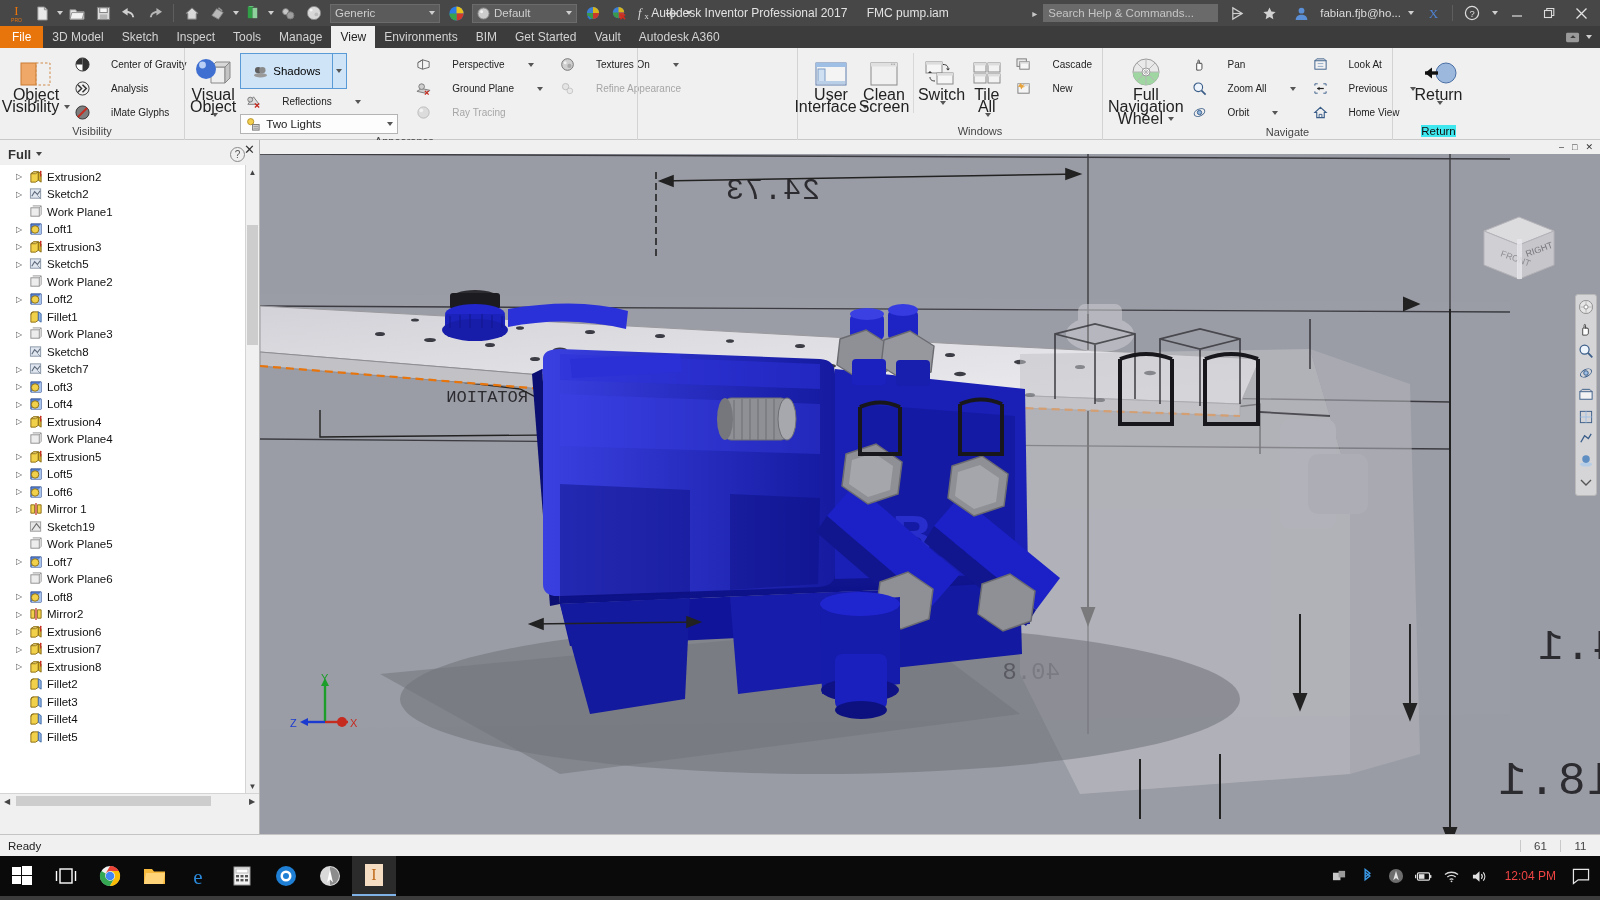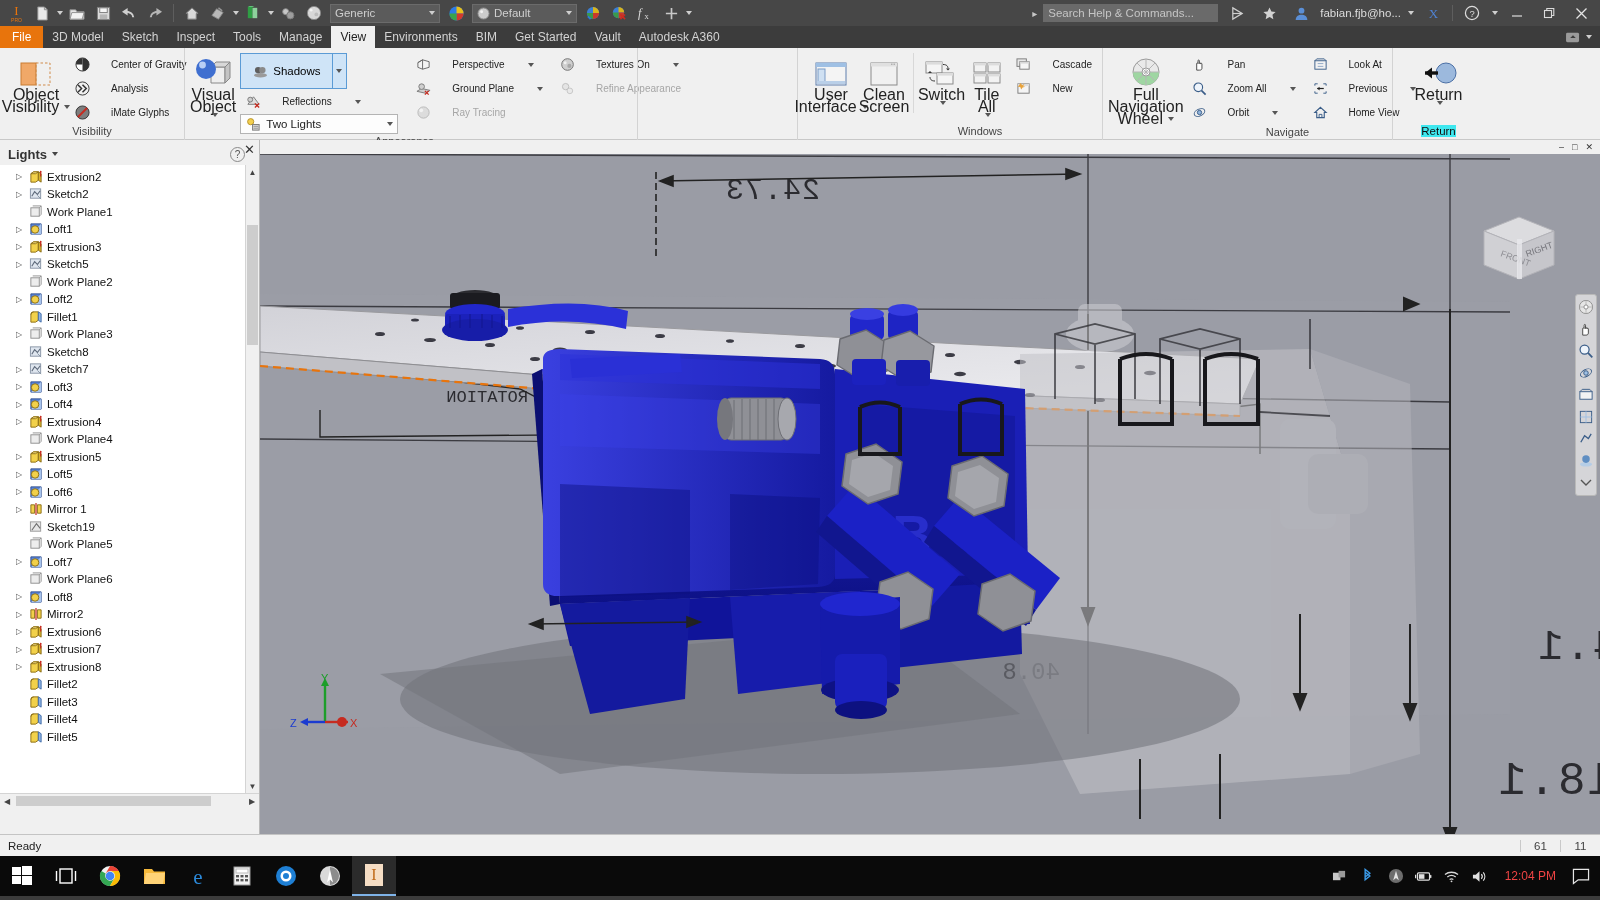--- a/index.html
+++ b/index.html
@@ -247,20 +247,24 @@
         </svg>
     </div>
     <div class="qbtn">
       <svg width="15" height="15" viewBox="0 0 16 16">
           <path d="M8 2v12M2 8h12" stroke="#c9c9c9" stroke-width="1.8"></path>
         </svg>
     </div>
     <div class="caret"></div>
   </div>
 
+  <div class="title-center">
+    <span>Autodesk Inventor Professional 2017</span>
+    <span>FMC pump.iam</span>
+  </div>
 
   <div class="tr-group">
     <span style="color:#c6c6c6;font-size:10px">▸</span>
     <input class="searchbox" placeholder="Search Help &amp; Commands..." style="">
     <span class="winbtn">
       <svg width="15" height="15" viewBox="0 0 16 16">
           <path d="M3 2l10 6-10 6z" fill="none" stroke="#cfcfcf" stroke-width="1.3"></path>
           <path d="M3 8h10" stroke="#cfcfcf" stroke-width="1.3"></path>
         </svg>
     </span>
@@ -689,21 +693,21 @@
       <span class="return-tag">Return</span>
     </div>
   </div>
 </div>
 
 <div class="main">
 
   <div class="browser">
     <span class="br-close">✕</span>
     <div class="br-head">
-      <span>Lights</span>
+      <span>Full</span>
       <span class="caret" style="margin-left:5px;border-top-color:#444"></span>
       <span class="br-help">?</span>
     </div>
     <div class="br-tree">
       <div class="tree-scroll" id="tree-host">
           <div class="tnode">
             <span class="tarrow">▷</span>
             <span class="ticon">
               <svg width="14" height="14" viewBox="0 0 15 15">
                 <path d="M2 4l3-2h5v9l-3 2H2z" fill="#f2d14a" stroke="#8a6d16"></path>

